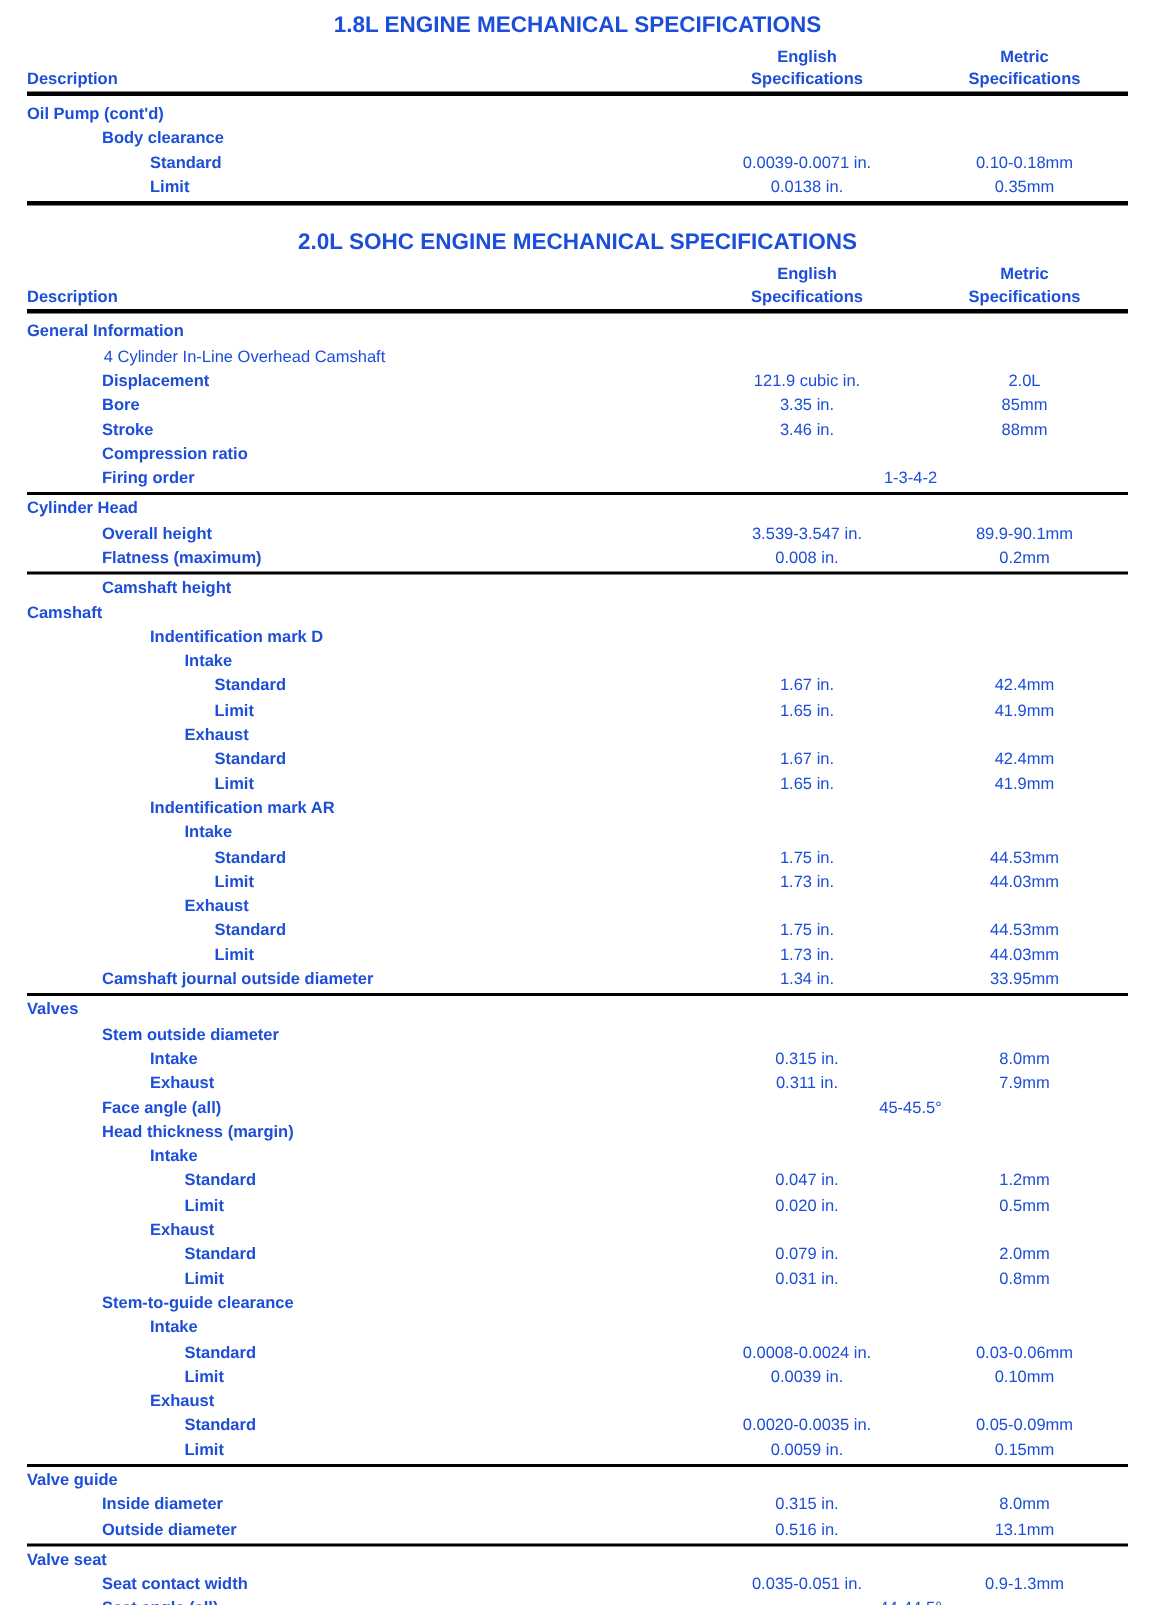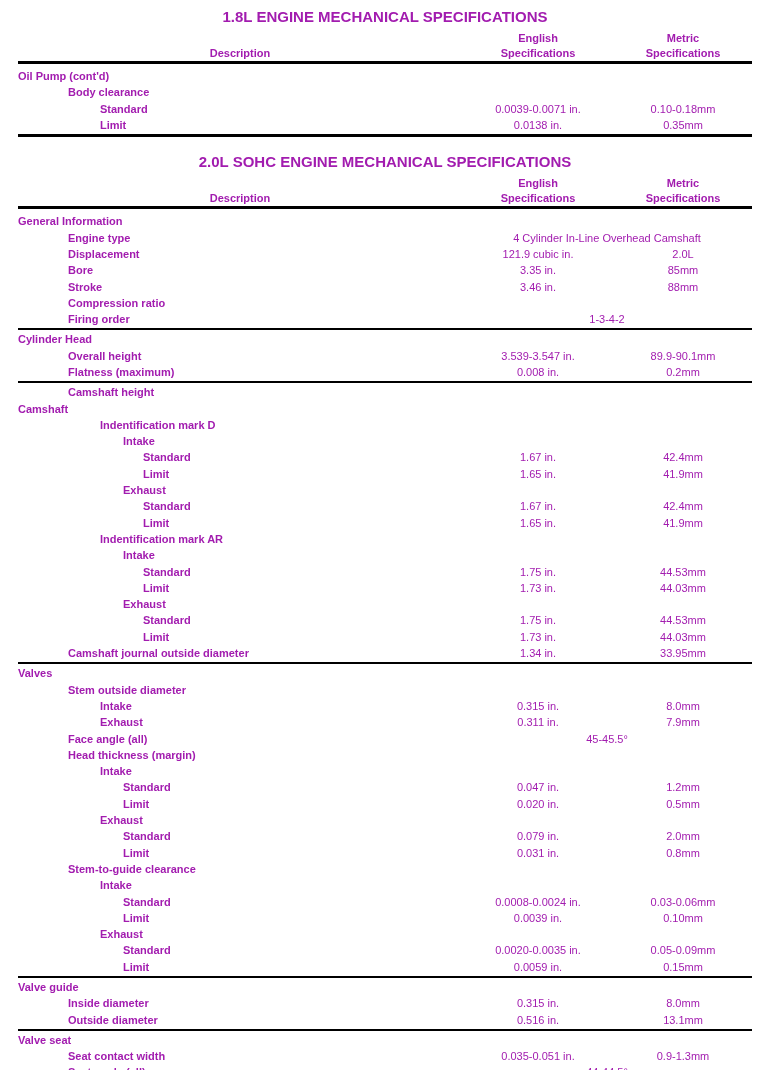--- a/index.html
+++ b/index.html
@@ -1,34 +1,34 @@
 <!DOCTYPE html>
 <html><head>
 <meta charset="utf-8">
 <style>
   html,body{margin:0;padding:0;}
   body{background:#e8e8e8;}
   .page{
-    width:770px;height:1070px;background:#ffffff;color:#a21caf;
+    width:770px;height:1070px;background:#ffffff;color:#1d4ed8;
     font-family:"Liberation Sans","DejaVu Sans",sans-serif;
     position:relative;box-sizing:border-box;padding:8px 18px 0 18px;
     overflow:hidden;
   }
   .spec-table{width:734px;}
   .table-title{
     font-size:15px;font-weight:bold;text-align:center;
     margin:0 0 6px 0;line-height:17px;letter-spacing:0px;white-space:nowrap;
   }
   .tbl2{margin-top:16px;}
   .col-heads{
     display:flex;align-items:flex-end;
     border-bottom:3px solid #000;
     font-size:11px;font-weight:bold;
   }
-  .desc-head{width:444px;line-height:15px;text-align:center;}
+  .desc-head{width:444px;line-height:15px;}
   .eng-head{width:152px;text-align:center;line-height:15px;}
   .met-head{width:138px;text-align:center;line-height:15px;}
   .rows{padding-top:4px;}
   .row{display:flex;height:16.3px;align-items:center;font-size:11px;}
   .cell{white-space:nowrap;overflow:visible;}
   .desc{width:444px;box-sizing:border-box;font-weight:bold;}
   .eng{width:152px;text-align:center;}
   .met{width:138px;text-align:center;}
   .span-cell{width:290px;text-align:center;}
   .section-row .desc{font-weight:bold;}
@@ -97,21 +97,20 @@
         <div>Specifications</div>
       </div>
     </div>
     <div class="rows">
         <div class="row section-row">
           <div class="cell desc ind0">General Information</div>
           <div class="cell eng"></div>
           <div class="cell met"></div>
         </div>
         <div class="row">
-          <div class="cell desc ind1">Engine type</div>
           <div class="cell span-cell">4 Cylinder In-Line Overhead Camshaft</div>
         </div>
         <div class="row">
           <div class="cell desc ind1">Displacement</div>
           <div class="cell eng">121.9 cubic in.</div>
           <div class="cell met">2.0L</div>
         </div>
         <div class="row">
           <div class="cell desc ind1">Bore</div>
           <div class="cell eng">3.35 in.</div>

